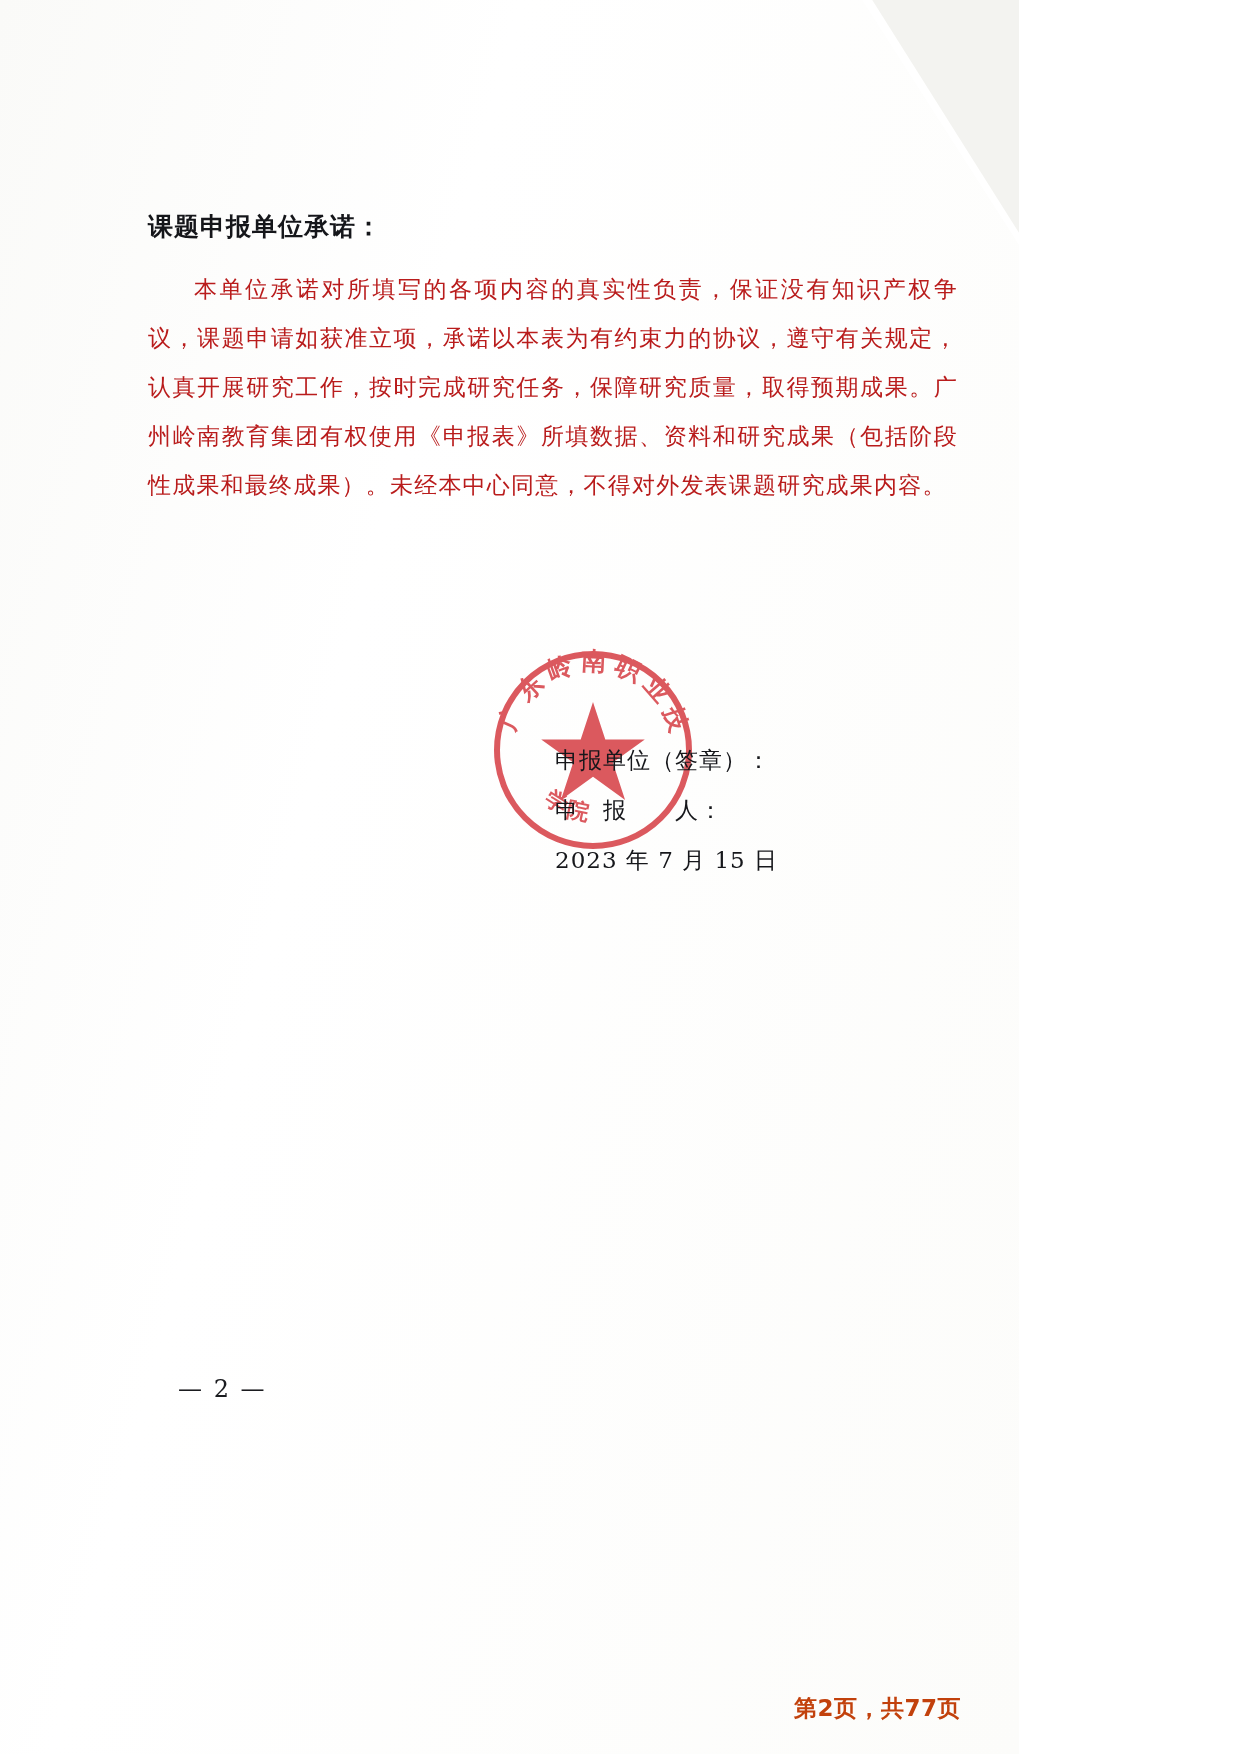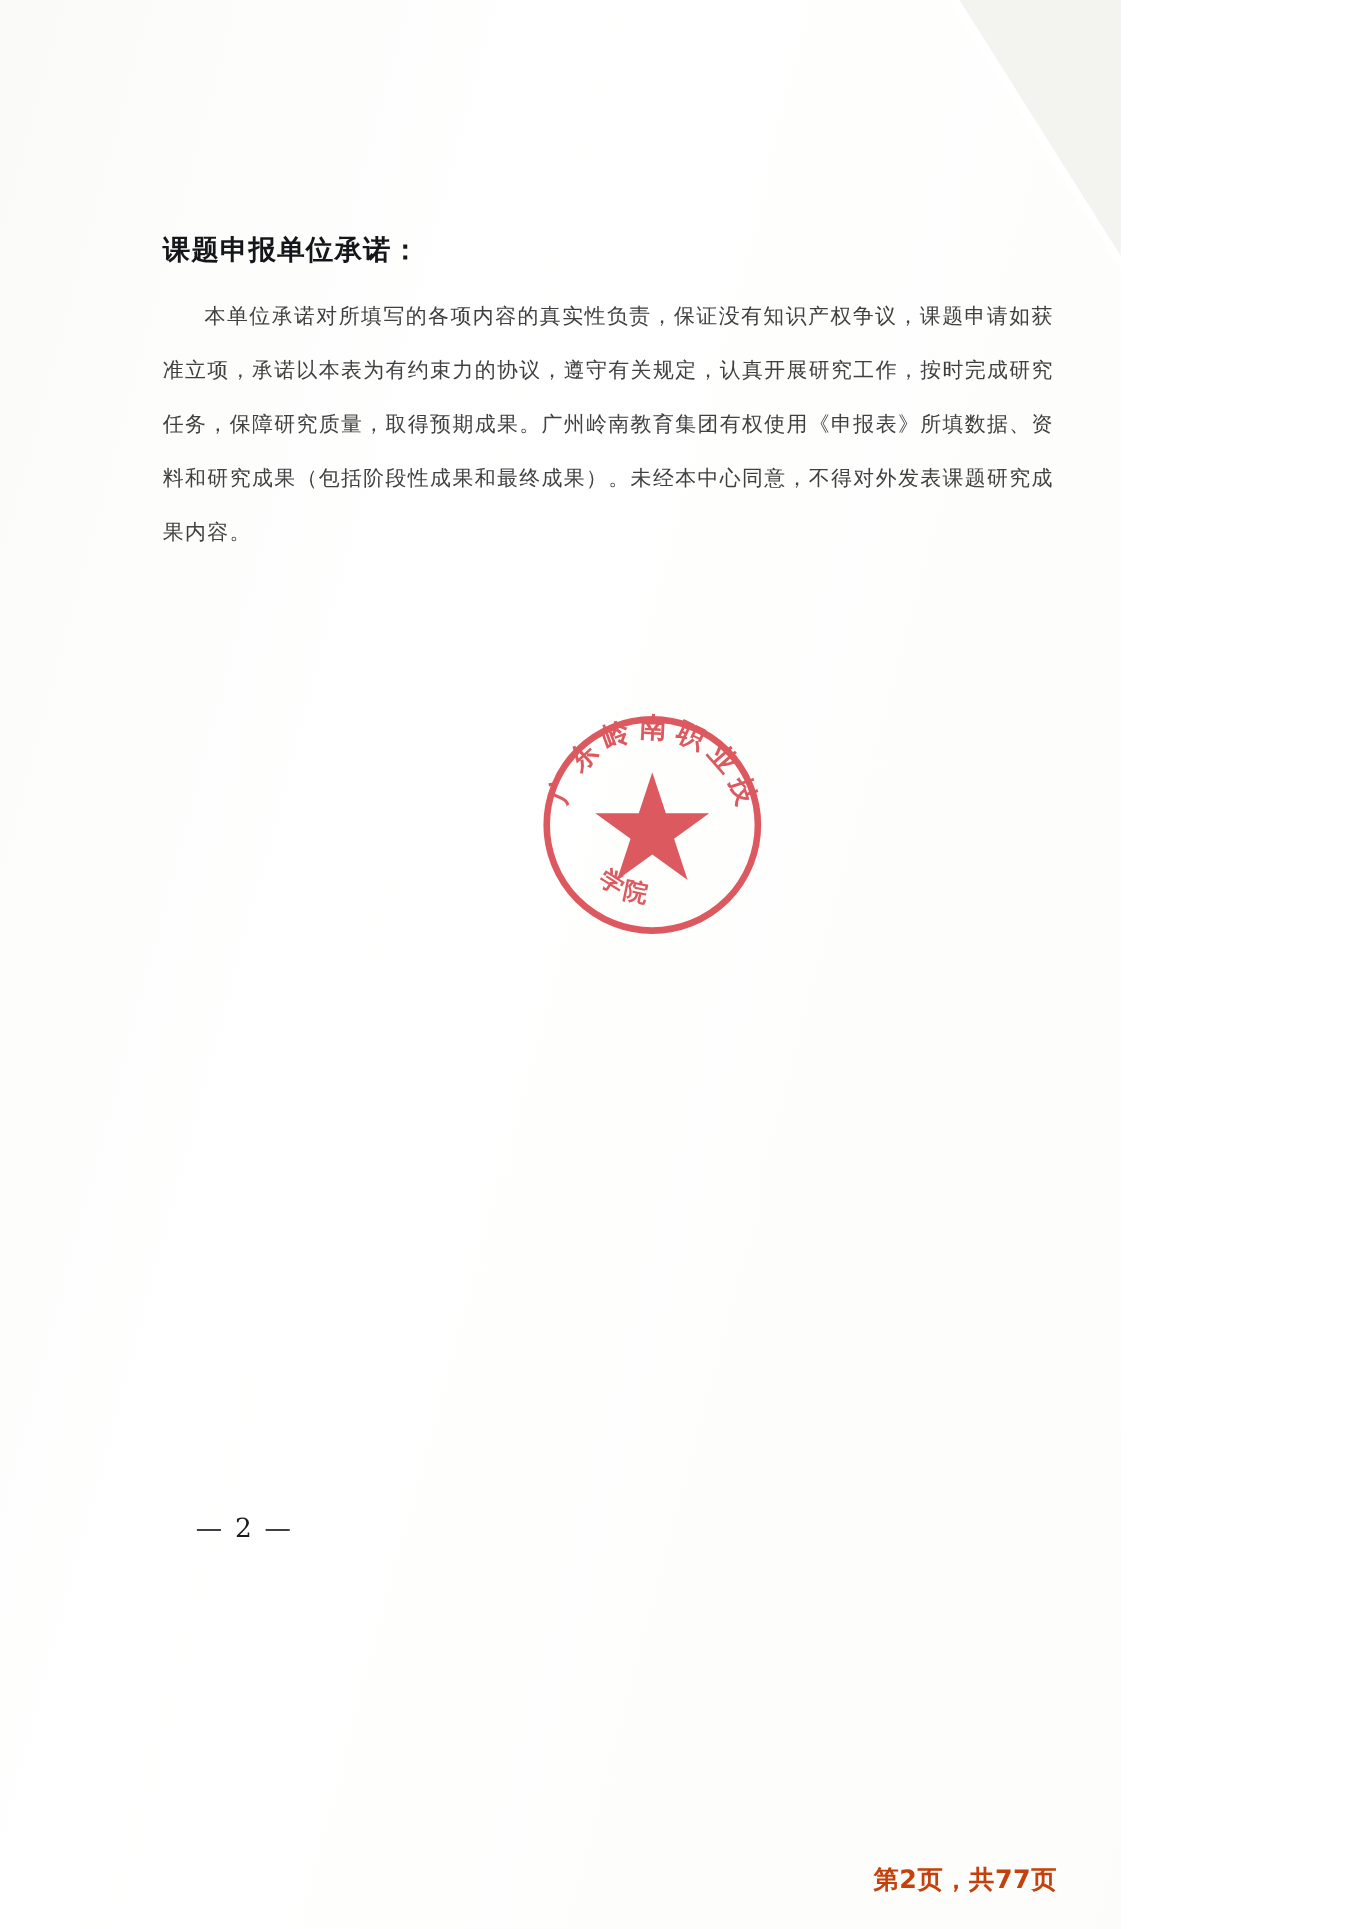--- a/index.html
+++ b/index.html
@@ -70,27 +70,27 @@
   .heading {
     font-size: 25px;
     font-weight: bold;
     letter-spacing: 1px;
     color: #15161a;
     margin-bottom: 22px;
     font-family: "DejaVu Serif", "Liberation Serif", serif;
   }
 
   .body-text {
-    font-size: 19px;
+    font-size: 23px;
     line-height: 49px;
-    color: #404040;
+    color: #b91c1c;
     text-indent: 2em;
     text-align: justify;
     letter-spacing: 1.2px;
-    font-family: Liberation Mono, monospace;
+    font-family: Liberation Serif, serif;
   }
 
   .signature-block {
     position: absolute;
     left: 555px;
     top: 735px;
     width: 400px;
     font-size: 23px;
     line-height: 50px;
     color: #16171b;
@@ -163,17 +163,22 @@
           <textPath href="#sealArcTop" startOffset="7%">广东岭南职业技术</textPath>
         </text>
         <path id="sealArcBottom" d="M 35 120 A 72 72 0 0 0 175 120" fill="none"></path>
         <text font-family="DejaVu Serif, Liberation Serif, serif" font-size="22" font-weight="bold" fill="#d4353c" letter-spacing="4">
           <textPath href="#sealArcBottom" startOffset="22%">学院</textPath>
         </text>
       </g>
     </svg>
   </div>
 
+  <div class="signature-block">
+    <div class="sig-line">申报单位（签章）：</div>
+    <div class="sig-line">申　报　　人：</div>
+    <div class="sig-date">2023 年 7 月 15 日</div>
+  </div>
 
   <div class="page-number">— 2 —</div>
 
   <div class="footer-right">第2页，共77页</div>
 </div>
 
 </body></html>

